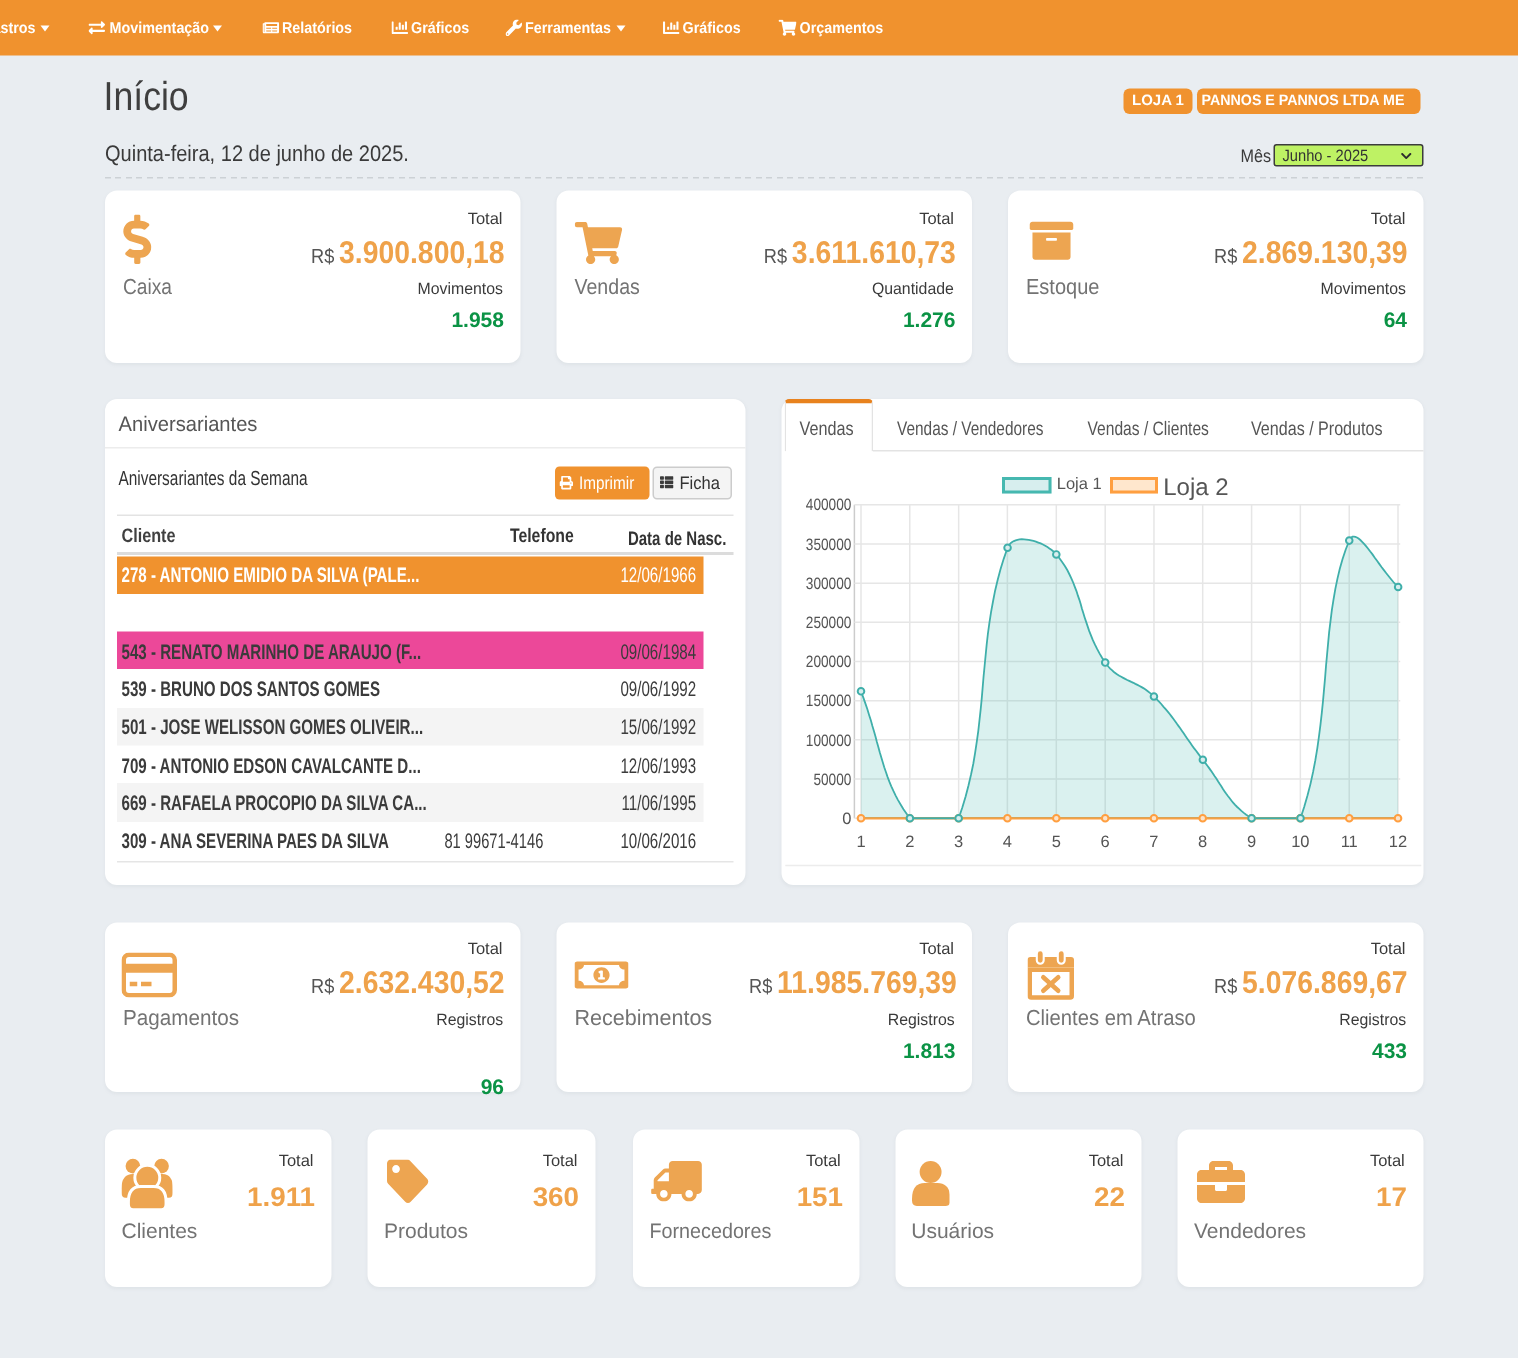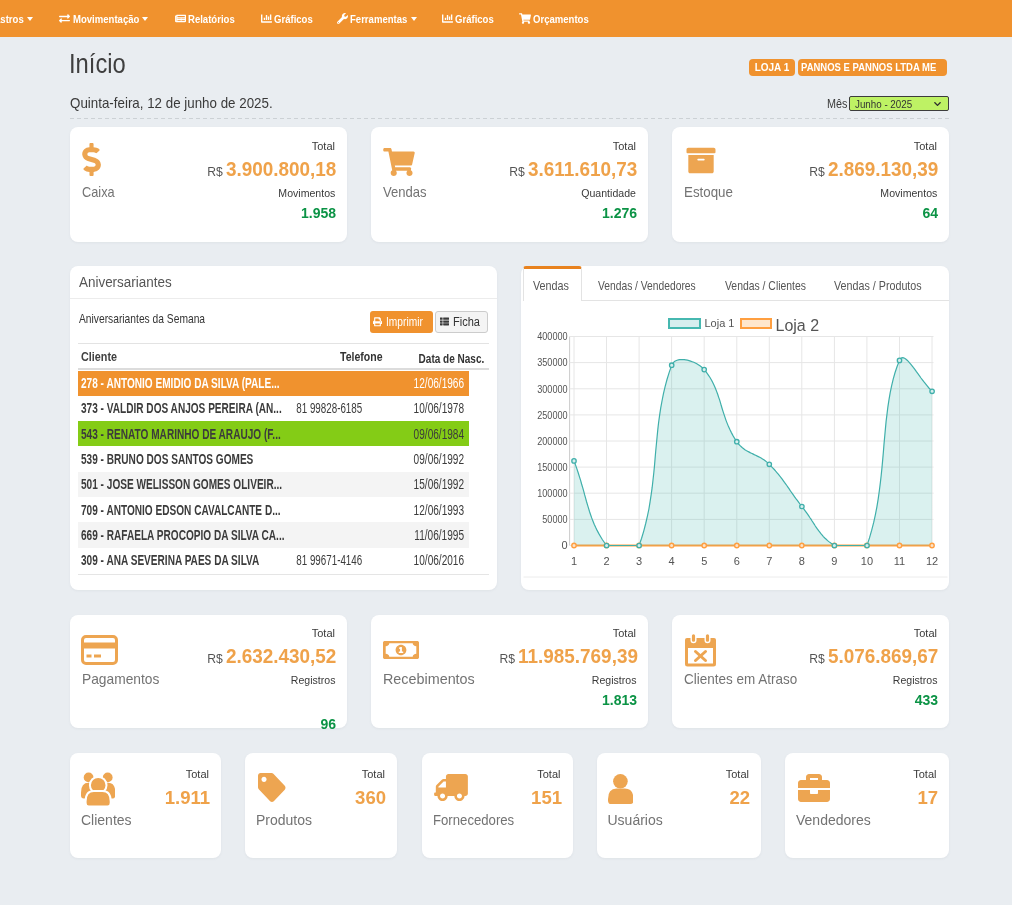--- a/index.html
+++ b/index.html
@@ -136,26 +136,21 @@
     </div>
   <div class="abs" style="left:8px;top:76.7px;width:411px;border-top:1px solid #e3e3e3;"></div>
   <div class="abs" style="left:11px;top:83px;font-size:13px;font-weight:bold;color:#404040;"><span class="sx" style="transform:scaleX(0.83);">Cliente</span></div>
   <div class="abs" style="right:115px;top:83px;font-size:13px;font-weight:bold;color:#333;"><span class="sxr" style="transform:scaleX(0.81);">Telefone</span></div>
   <div class="abs" style="right:13px;top:85px;font-size:13px;font-weight:bold;color:#333;"><span class="sxr" style="transform:scaleX(0.77);">Data de Nasc.</span></div>
   <div class="abs" style="left:8px;top:101.5px;width:411px;border-top:2px solid #dcdcdc;"></div>
   <div class="trow" style="top:104.50px;background:#f0922e;">
 <span class="trname" style="color:#fff;transform:translateY(-50%) scaleX(0.72);transform-origin:0 0;">278 - ANTONIO EMIDIO DA SILVA (PALE...</span>
 <span class="trdate" style="color:#fff;transform:translateY(-50%) scaleX(0.72);transform-origin:100% 0;">12/06/1966</span>
     </div>
-    <div class="trow" style="top:129.83px;">
-<span class="trname" style="color:#3b3b3b;transform:translateY(-50%) scaleX(0.72);transform-origin:0 0;">373 - VALDIR DOS ANJOS PEREIRA (AN...</span>
-      <span class="trphone" style="color:#3b3b3b;transform:translateY(-50%) scaleX(0.70);transform-origin:100% 0;">81 99828-6185</span>
-<span class="trdate" style="color:#3b3b3b;transform:translateY(-50%) scaleX(0.72);transform-origin:100% 0;">10/06/1978</span>
-    </div>
-    <div class="trow" style="top:155.16px;background:#84cc16;">
+    <div class="trow" style="top:155.16px;background:#ec4899;">
 <span class="trname" style="color:#3b3b3b;transform:translateY(-50%) scaleX(0.72);transform-origin:0 0;">543 - RENATO MARINHO DE ARAUJO (F...</span>
 <span class="trdate" style="color:#3b3b3b;transform:translateY(-50%) scaleX(0.72);transform-origin:100% 0;">09/06/1984</span>
     </div>
     <div class="trow" style="top:180.49px;">
 <span class="trname" style="color:#3b3b3b;transform:translateY(-50%) scaleX(0.72);transform-origin:0 0;">539 - BRUNO DOS SANTOS GOMES</span>
 <span class="trdate" style="color:#3b3b3b;transform:translateY(-50%) scaleX(0.72);transform-origin:100% 0;">09/06/1992</span>
     </div>
     <div class="trow" style="top:205.82px;background:#f4f4f4;">
 <span class="trname" style="color:#3b3b3b;transform:translateY(-50%) scaleX(0.72);transform-origin:0 0;">501 - JOSE WELISSON GOMES OLIVEIR...</span>
 <span class="trdate" style="color:#3b3b3b;transform:translateY(-50%) scaleX(0.72);transform-origin:100% 0;">15/06/1992</span>

